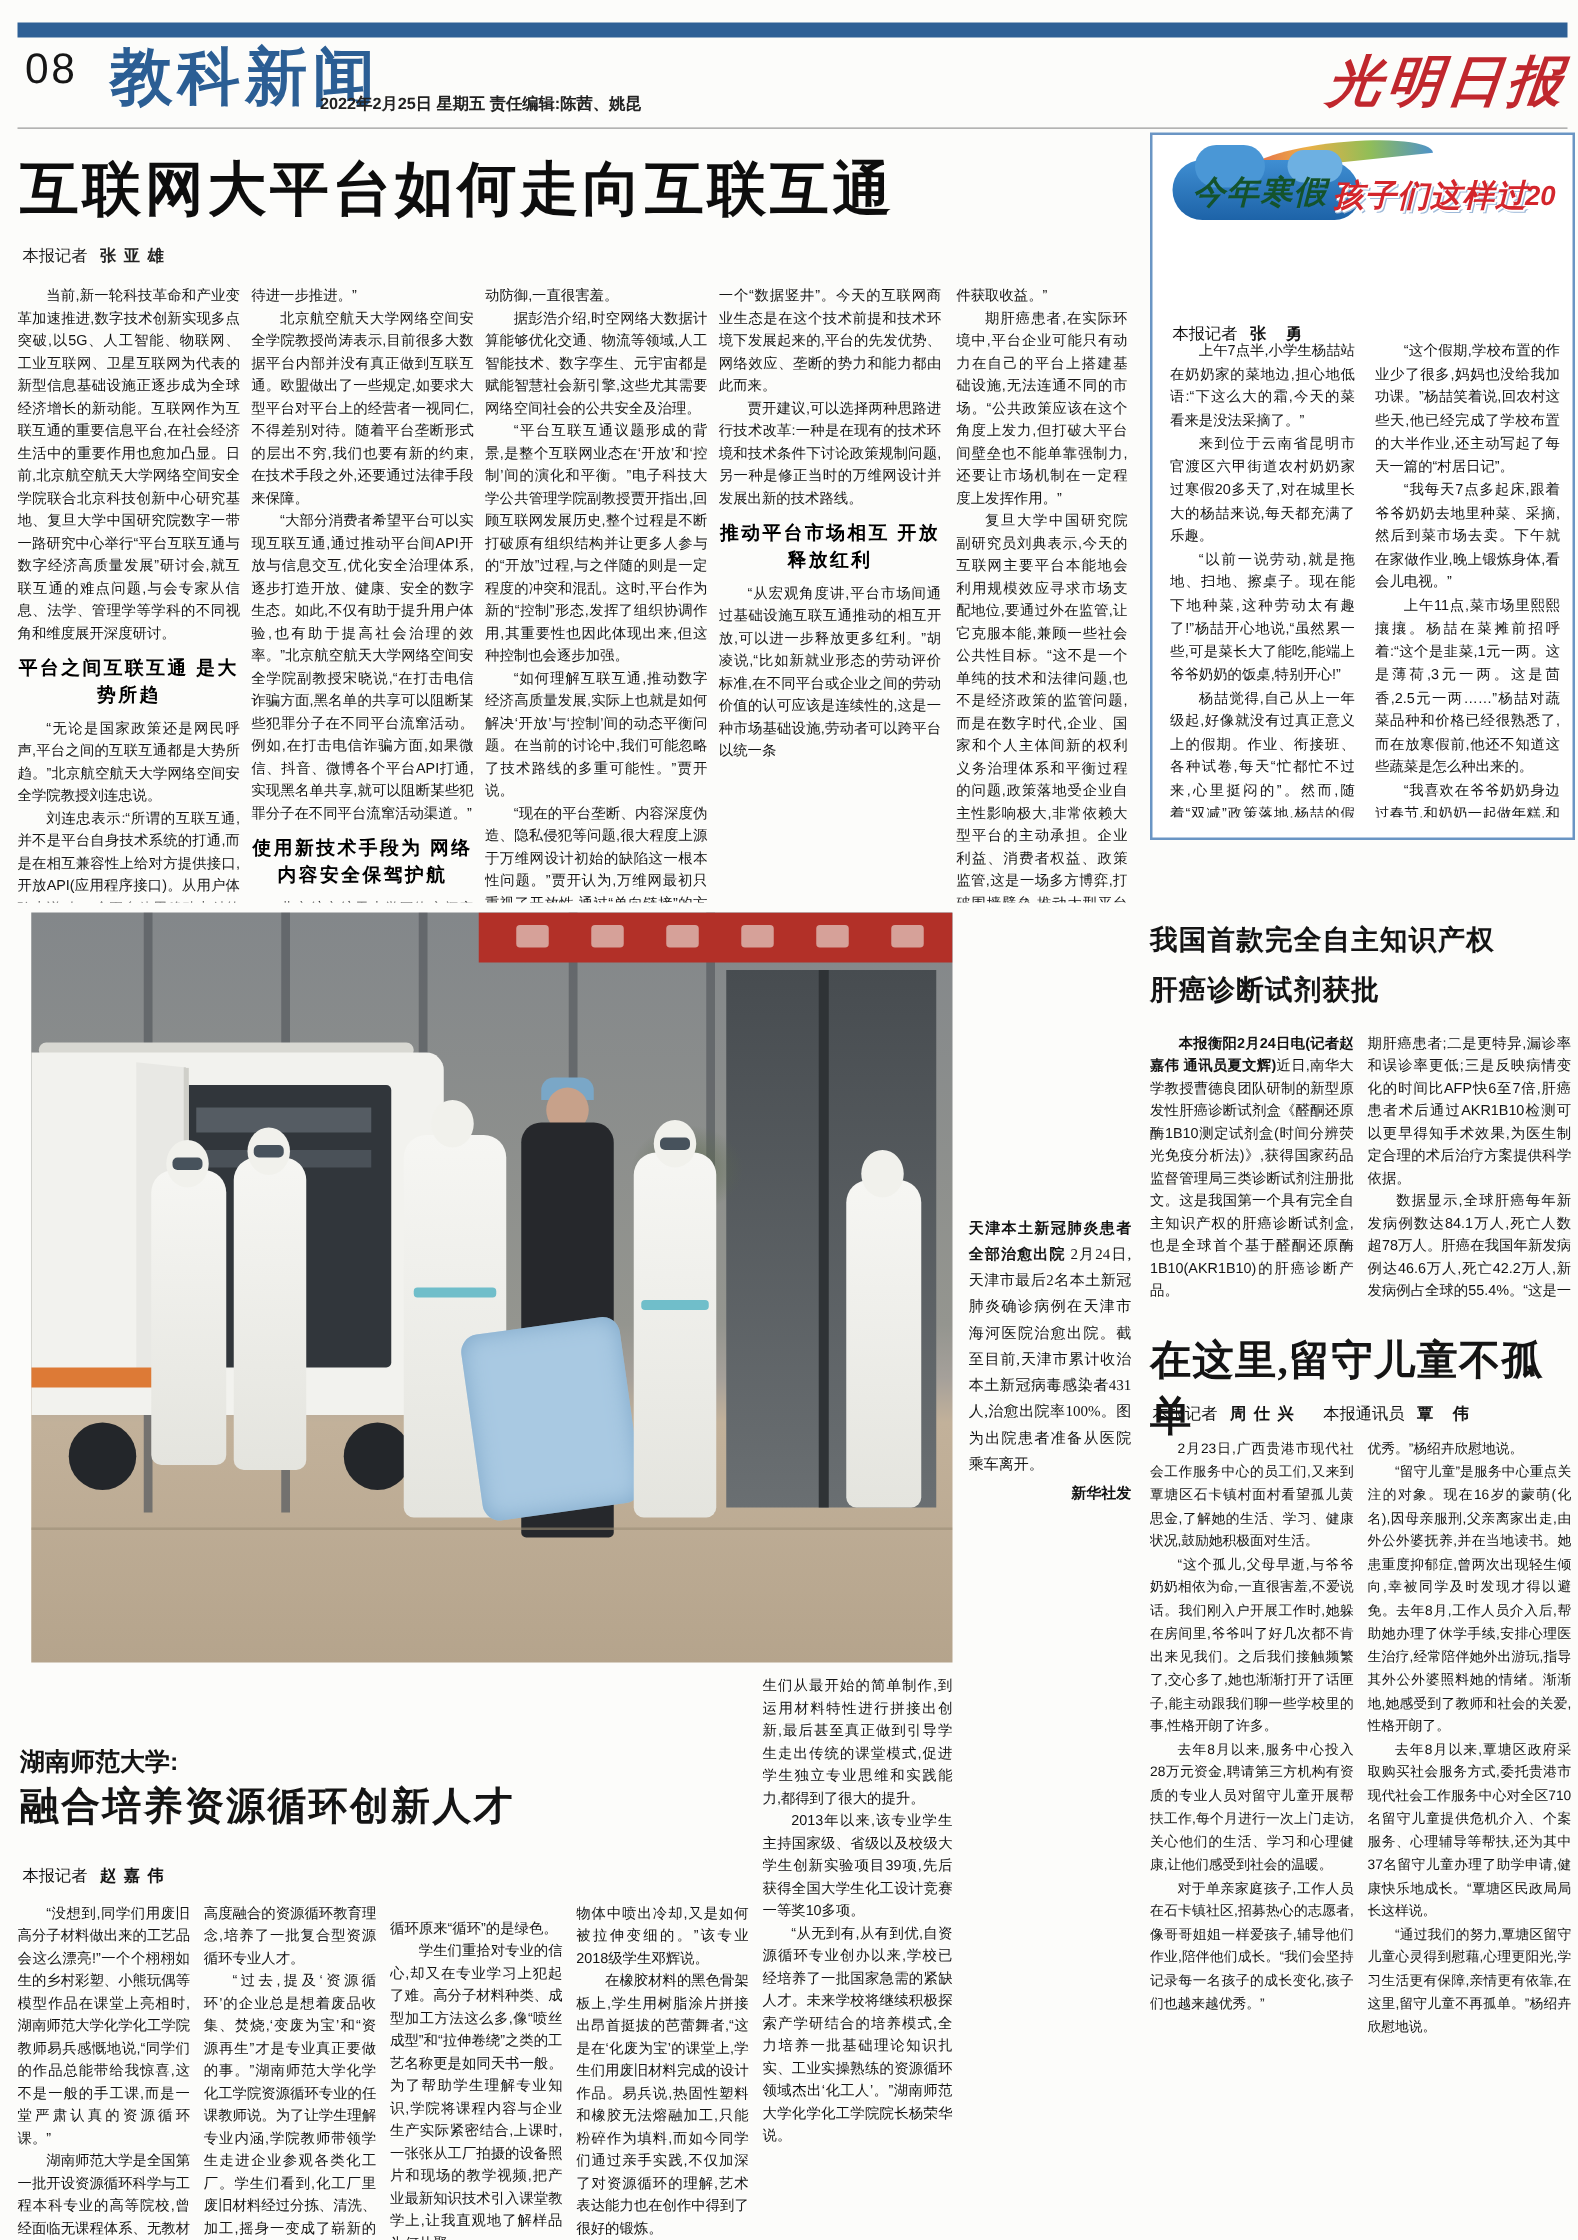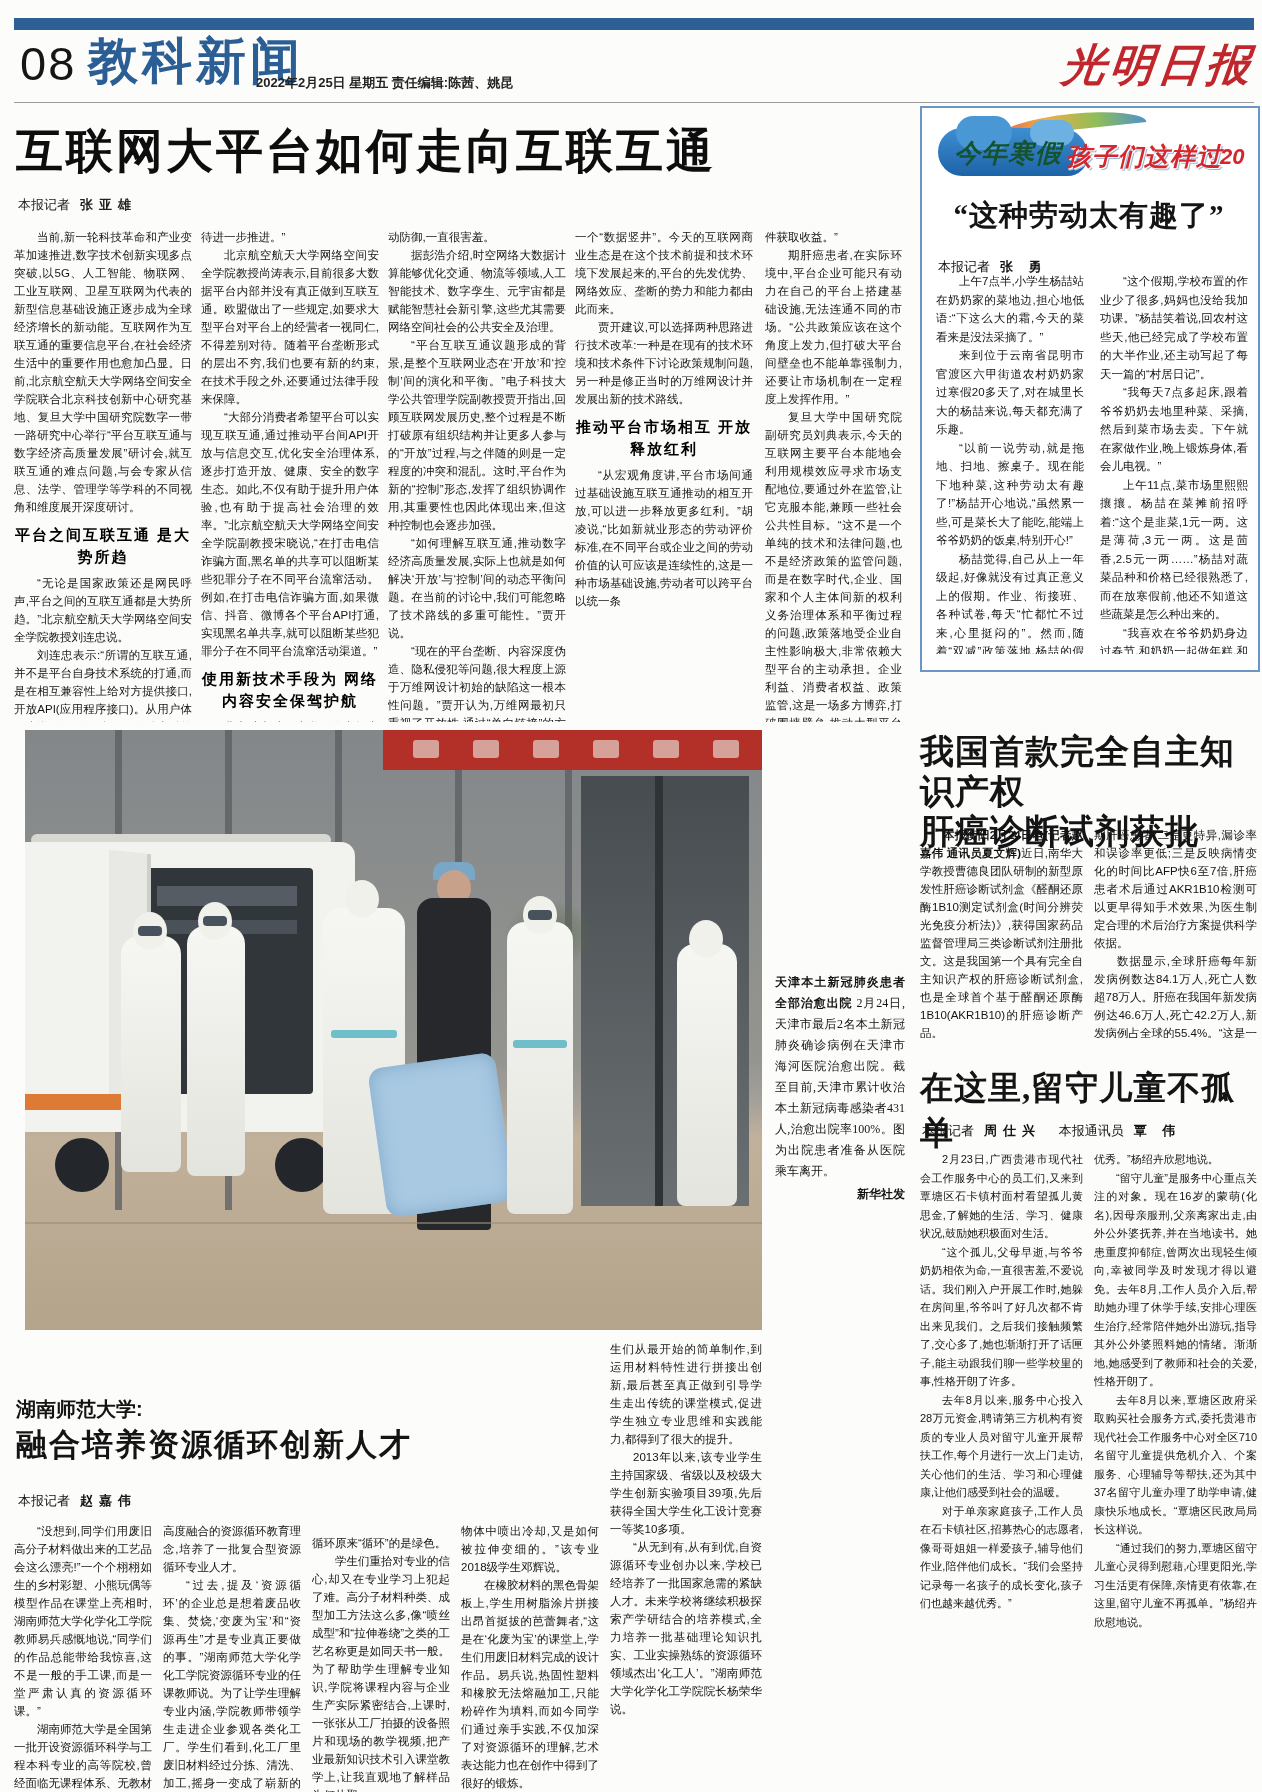--- a/index.html
+++ b/index.html
@@ -2,21 +2,21 @@
 <html><head>
 <meta charset="utf-8">
 <style>
   html,body{margin:0;padding:0;width:1262px;height:1792px;overflow:hidden;background:#fcfcfa;
     font-family:"Liberation Sans","DejaVu Sans",sans-serif;color:#141414;}
   .abs{position:absolute;}
   #page{position:relative;width:1262px;height:1792px;}
 
   
   #topbar{left:14px;top:18px;width:1240px;height:12px;background:#2e6096;}
-  #pageno{left:20px;top:36px;font-size:47px;font-weight:400;letter-spacing:2px;color:#161616;}
+  #pageno{left:20px;top:36px;font-size:34px;font-weight:400;letter-spacing:2px;color:#161616;}
   #section{left:88px;top:28px;font-size:50px;font-weight:bold;color:#2b5e94;letter-spacing:4px;font-family:"Liberation Serif","DejaVu Serif",serif;}
   #dateline{left:256px;top:74px;font-size:13px;font-weight:bold;color:#222;}
   #paperlogo{left:1062px;top:36px;width:196px;font-size:44px;color:#c0272d;font-style:italic;font-weight:bold;
     font-family:"DejaVu Serif","Liberation Serif",serif;letter-spacing:4px;transform:skewX(-6deg);}
   #headrule{left:14px;top:102px;width:1240px;height:0;border-top:1px solid #9a9a9a;}
 
   
   #main-hl{left:16px;top:120px;width:900px;font-size:47px;font-weight:bold;letter-spacing:3px;
     font-family:"Liberation Serif","DejaVu Serif",serif;color:#0d0d0d;}
   #main-by{left:18px;top:196px;font-size:13px;color:#222;}
@@ -43,21 +43,21 @@
     letter-spacing:1px;z-index:3;text-shadow:1px 1px 0 #fff,2px 2px 0 #9db9d8;}
   #banner-t3{position:absolute;left:282px;top:26px;font-size:22px;font-weight:bold;color:#d4262c;font-style:italic;z-index:3;}
   #f-hl{left:928px;top:196px;width:322px;text-align:center;font-size:29px;font-weight:bold;letter-spacing:1px;
     font-family:"Liberation Serif","DejaVu Serif",serif;}
   #f-by{left:938px;top:248px;font-size:13px;margin-top:10px;}
   .fcol{position:absolute;top:272px;height:382px;overflow:hidden;font-size:11.5px;line-height:18.5px;text-align:justify;}
   .fcol p{margin:0;text-indent:2em;}
   #fc1{left:936px;width:148px;} #fc2{left:1100px;width:148px;}
 
   
-  #lv-hl{left:920px;top:732px;width:338px;font-size:34px;line-height:40px;font-weight:bold;
+  #lv-hl{left:920px;top:732px;width:338px;font-size:22px;line-height:40px;font-weight:bold;
     font-family:"Liberation Serif","DejaVu Serif",serif;letter-spacing:1px;}
   .lvcol{position:absolute;top:826px;height:212px;overflow:hidden;font-size:11.5px;line-height:18px;text-align:justify;}
   .lvcol p{margin:0;text-indent:2em;}
   .lvcol p.cont{text-indent:0;}
   #lv1{left:920px;width:163px;} #lv2{left:1094px;width:163px;}
   .leadb{font-weight:bold;}
 
   
   #photo{left:25px;top:730px;width:737px;height:600px;overflow:hidden;background:linear-gradient(180deg,#83878a 0%,#94958f 55%,#a5a09a 62%,#c2b19a 68%,#b5a48c 100%);}
   .mullion{position:absolute;top:0;height:480px;width:7px;background:#5a5e61;opacity:.75;}
@@ -163,21 +163,20 @@
   </div>
 
   <div class="abs" id="fbox"></div>
   <div class="abs" id="banner">
     <div id="rainbow"></div>
     <div id="cloud"></div>
     <div id="banner-t1">今年寒假</div>
     <div id="banner-t2">孩子们这样过</div>
     <div id="banner-t3">20</div>
   </div>
-  <div class="abs" id="f-hl">“这种劳动太有趣了”</div>
   <div class="abs" id="f-by">
     <span>本报记者</span><span class="bname">张  勇</span>
   </div>
   <div class="fcol" id="fc1">
     <p>上午7点半,小学生杨喆站在奶奶家的菜地边,担心地低语:“下这么大的霜,今天的菜看来是没法采摘了。”</p>
     <p>来到位于云南省昆明市官渡区六甲街道农村奶奶家过寒假20多天了,对在城里长大的杨喆来说,每天都充满了乐趣。</p>
     <p>“以前一说劳动,就是拖地、扫地、擦桌子。现在能下地种菜,这种劳动太有趣了!”杨喆开心地说,“虽然累一些,可是菜长大了能吃,能端上爷爷奶奶的饭桌,特别开心!”</p>
     <p>杨喆觉得,自己从上一年级起,好像就没有过真正意义上的假期。作业、衔接班、各种试卷,每天“忙都忙不过来,心里挺闷的”。然而,随着“双减”政策落地,杨喆的假期生活改变了。</p>
   </div>
   <div class="fcol" id="fc2">

